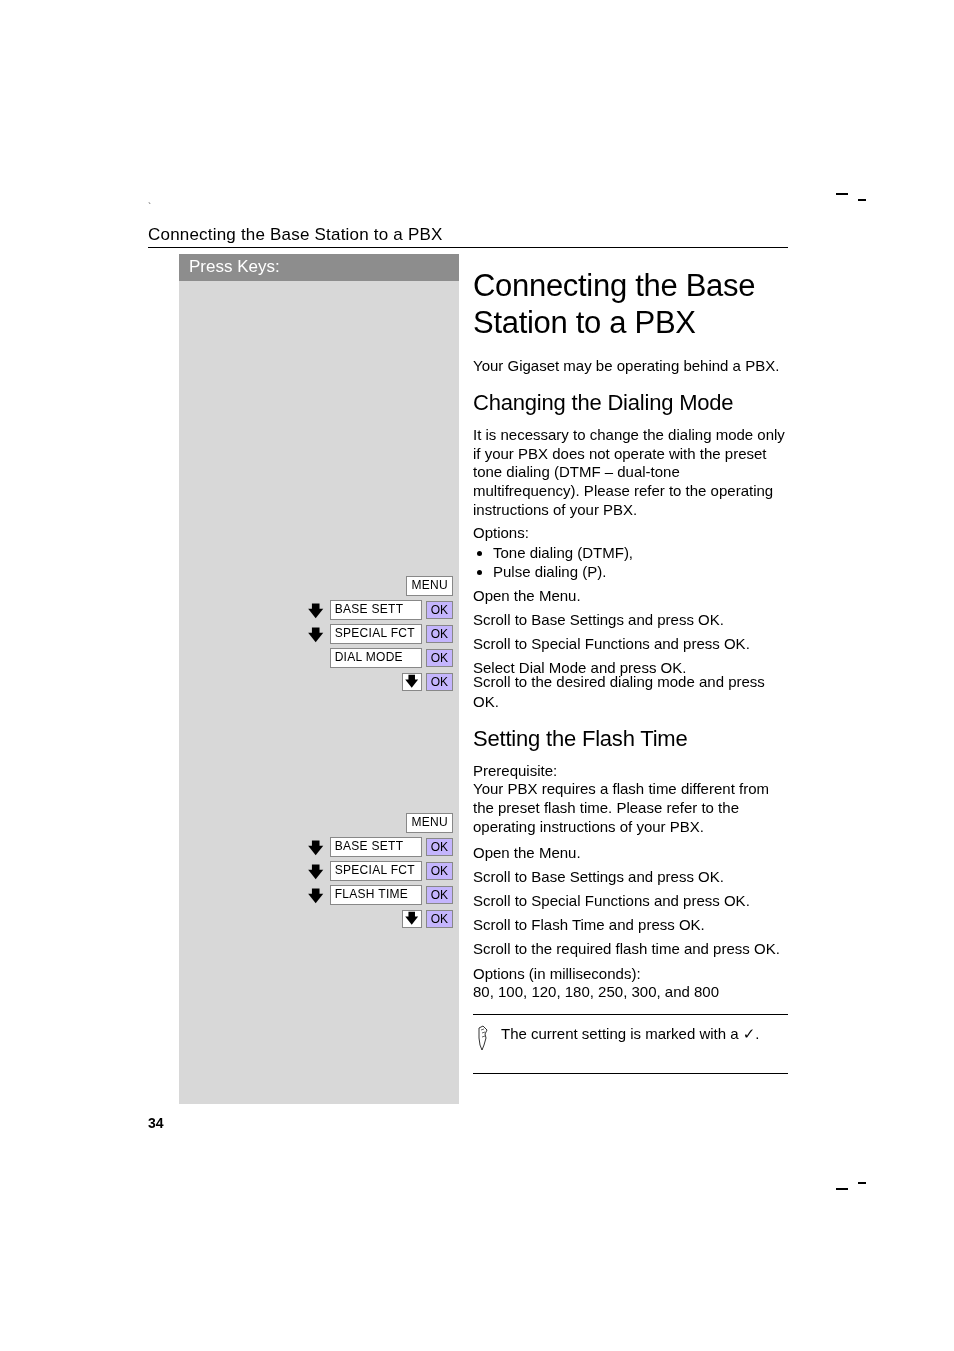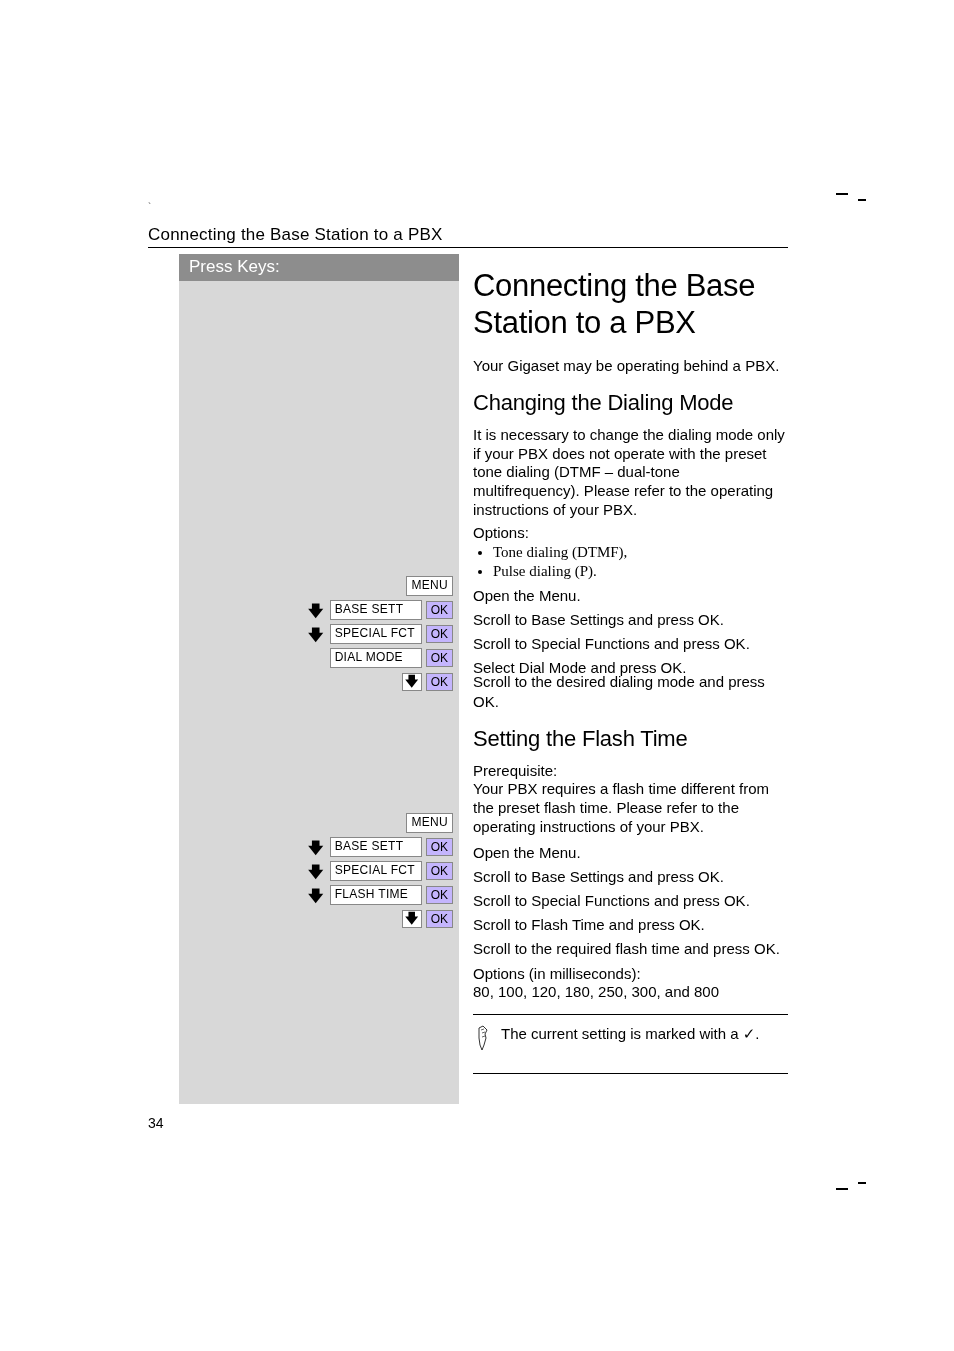--- a/index.html
+++ b/index.html
@@ -125,21 +125,21 @@
     letter-spacing: -0.2px;
   }
   .opt-label { font-size: 15px; margin-top: 4px; }
   ul.opts {
     list-style: disc;
     padding-left: 20px;
     font-size: 15px;
     margin-top: 2px;
     margin-bottom: 2px;
   }
-  ul.opts li { line-height: 1.3; font-family: Liberation Serif, serif; }
+  ul.opts li { line-height: 1.3; }
   .step-line {
     font-size: 15px;
     line-height: 1.3;
     height: 24px;
     display: flex;
     align-items: center;
   }
   .note-box {
     border-top: 1px solid #000;
     border-bottom: 1px solid #000;
@@ -152,21 +152,21 @@
     width: 28px;
     flex-shrink: 0;
     padding-top: 2px;
   }
   .note-text { font-size: 15px; padding-top: 2px; }
   .pagenum {
     position: absolute;
     left: 148px;
     top: 1115px;
     font-size: 14px;
-    font-weight: normal;
+    font-weight: bold;
   }
   .crop-tr {
     position: absolute;
     right: 88px;
     top: 190px;
     width: 30px;
     height: 18px;
   }
   .crop-br {
     position: absolute;

